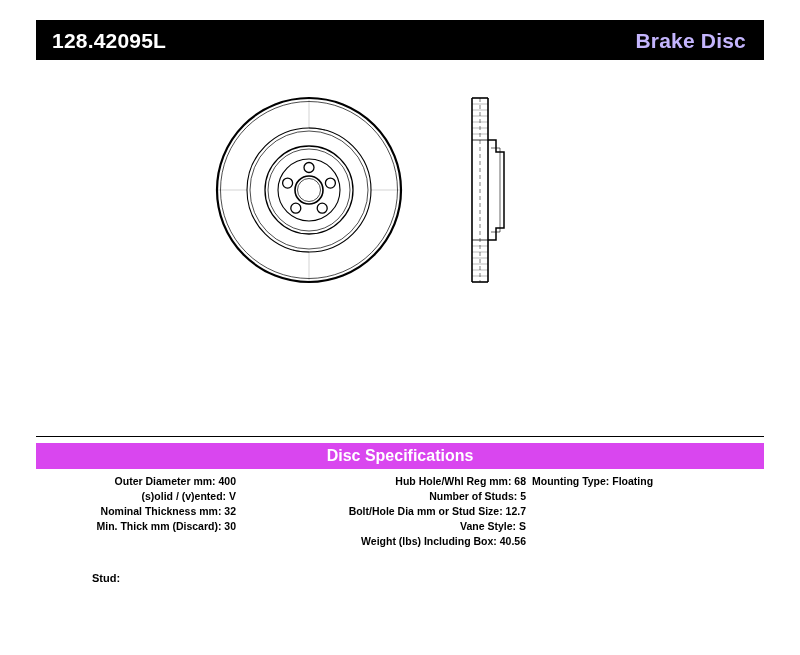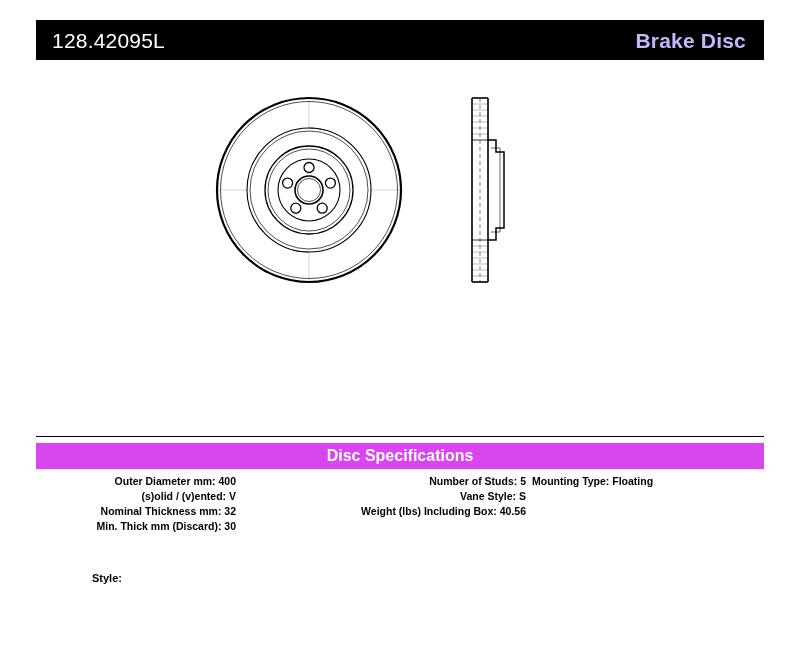--- a/index.html
+++ b/index.html
@@ -33,21 +33,21 @@
     background: #000000;
     display: flex;
     align-items: center;
     justify-content: space-between;
     box-sizing: border-box;
     padding: 0 18px 0 16px;
   }
   .part-number {
     color: #ffffff;
     font-size: 21px;
-    font-weight: normal;
+    font-weight: bold;
     letter-spacing: 0.2px;
     line-height: 1;
   }
   .header-title {
     color: #c4b5fd;
     font-size: 21px;
     font-weight: bold;
     letter-spacing: 0.2px;
     line-height: 1;
   }
@@ -221,24 +221,26 @@
   </div>
 
   <div class="spec-columns">
     <div class="col col-left">
       <div class="spec-line">Outer Diameter mm: 400</div>
       <div class="spec-line">(s)olid / (v)ented: V</div>
       <div class="spec-line">Nominal Thickness mm: 32</div>
       <div class="spec-line">Min. Thick mm (Discard): 30</div>
     </div>
     <div class="col col-mid">
+      <div class="spec-line">Hub Hole/Whl Reg mm: 68</div>
       <div class="spec-line">Number of Studs: 5</div>
+      <div class="spec-line">Bolt/Hole Dia mm or Stud Size: 12.7</div>
       <div class="spec-line">Vane Style: S</div>
       <div class="spec-line">Weight (lbs) Including Box: 40.56</div>
     </div>
     <div class="col col-right">
       <div class="spec-line">Mounting Type: Floating</div>
     </div>
   </div>
 
-  <div class="note">Style:</div>
+  <div class="note">Stud:</div>
 
 </div>
 
 </body></html>

